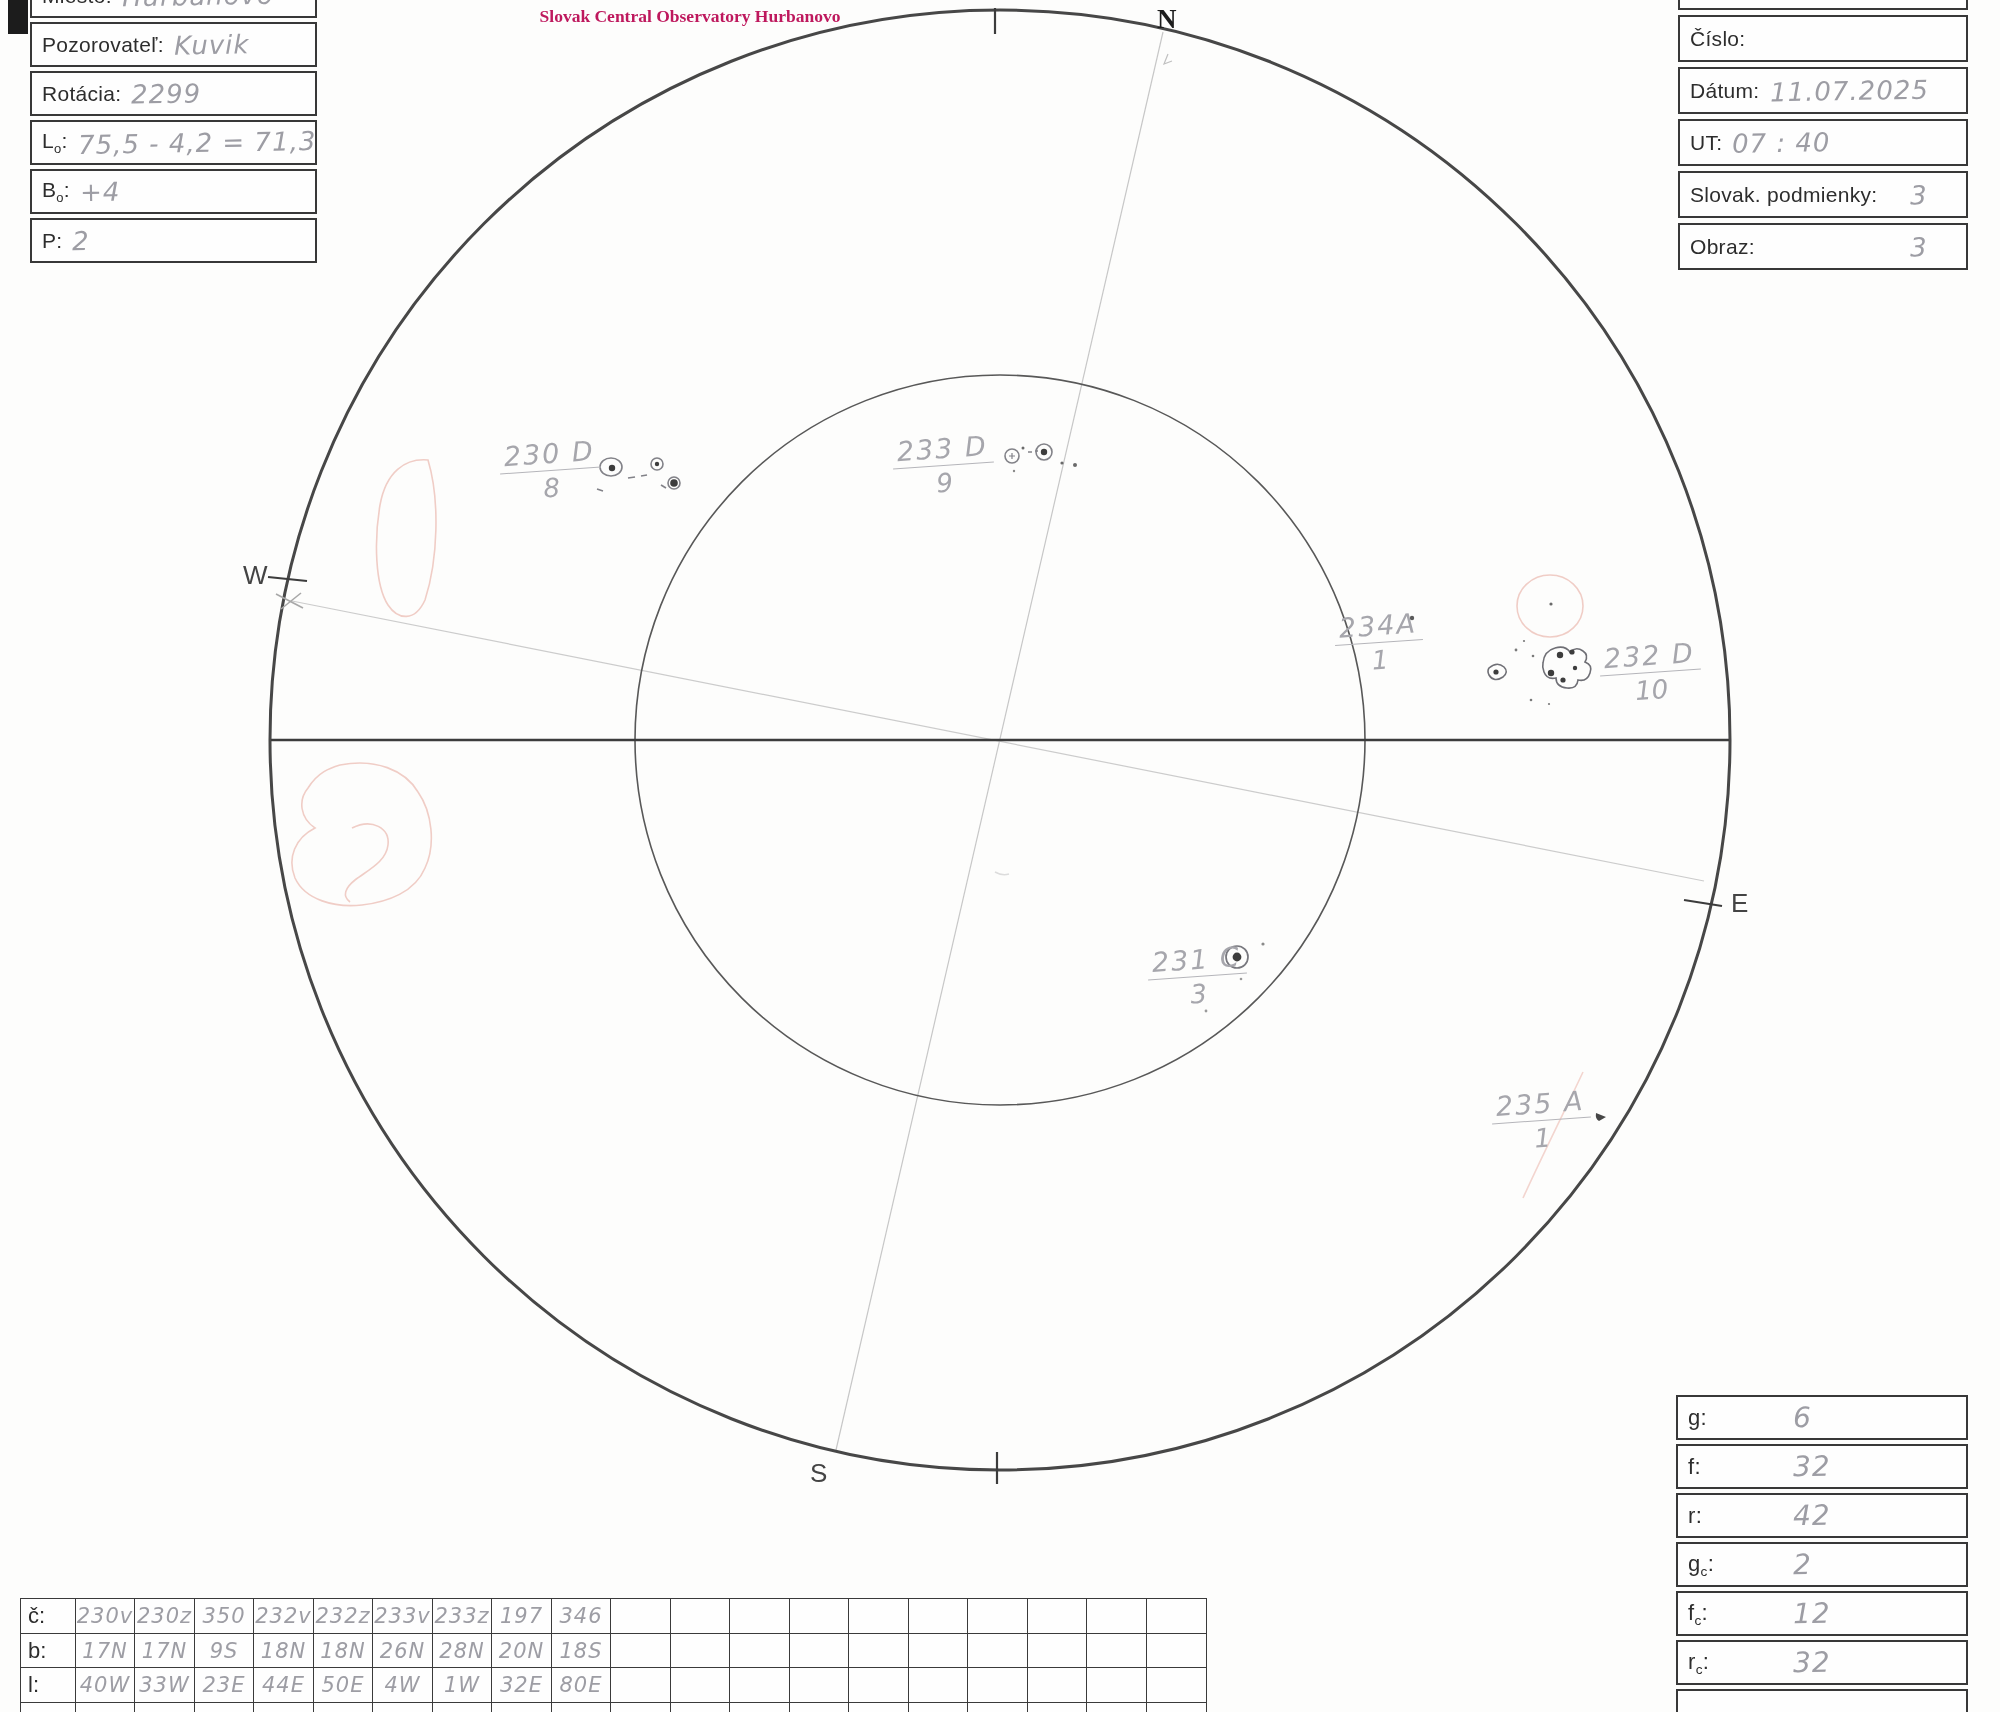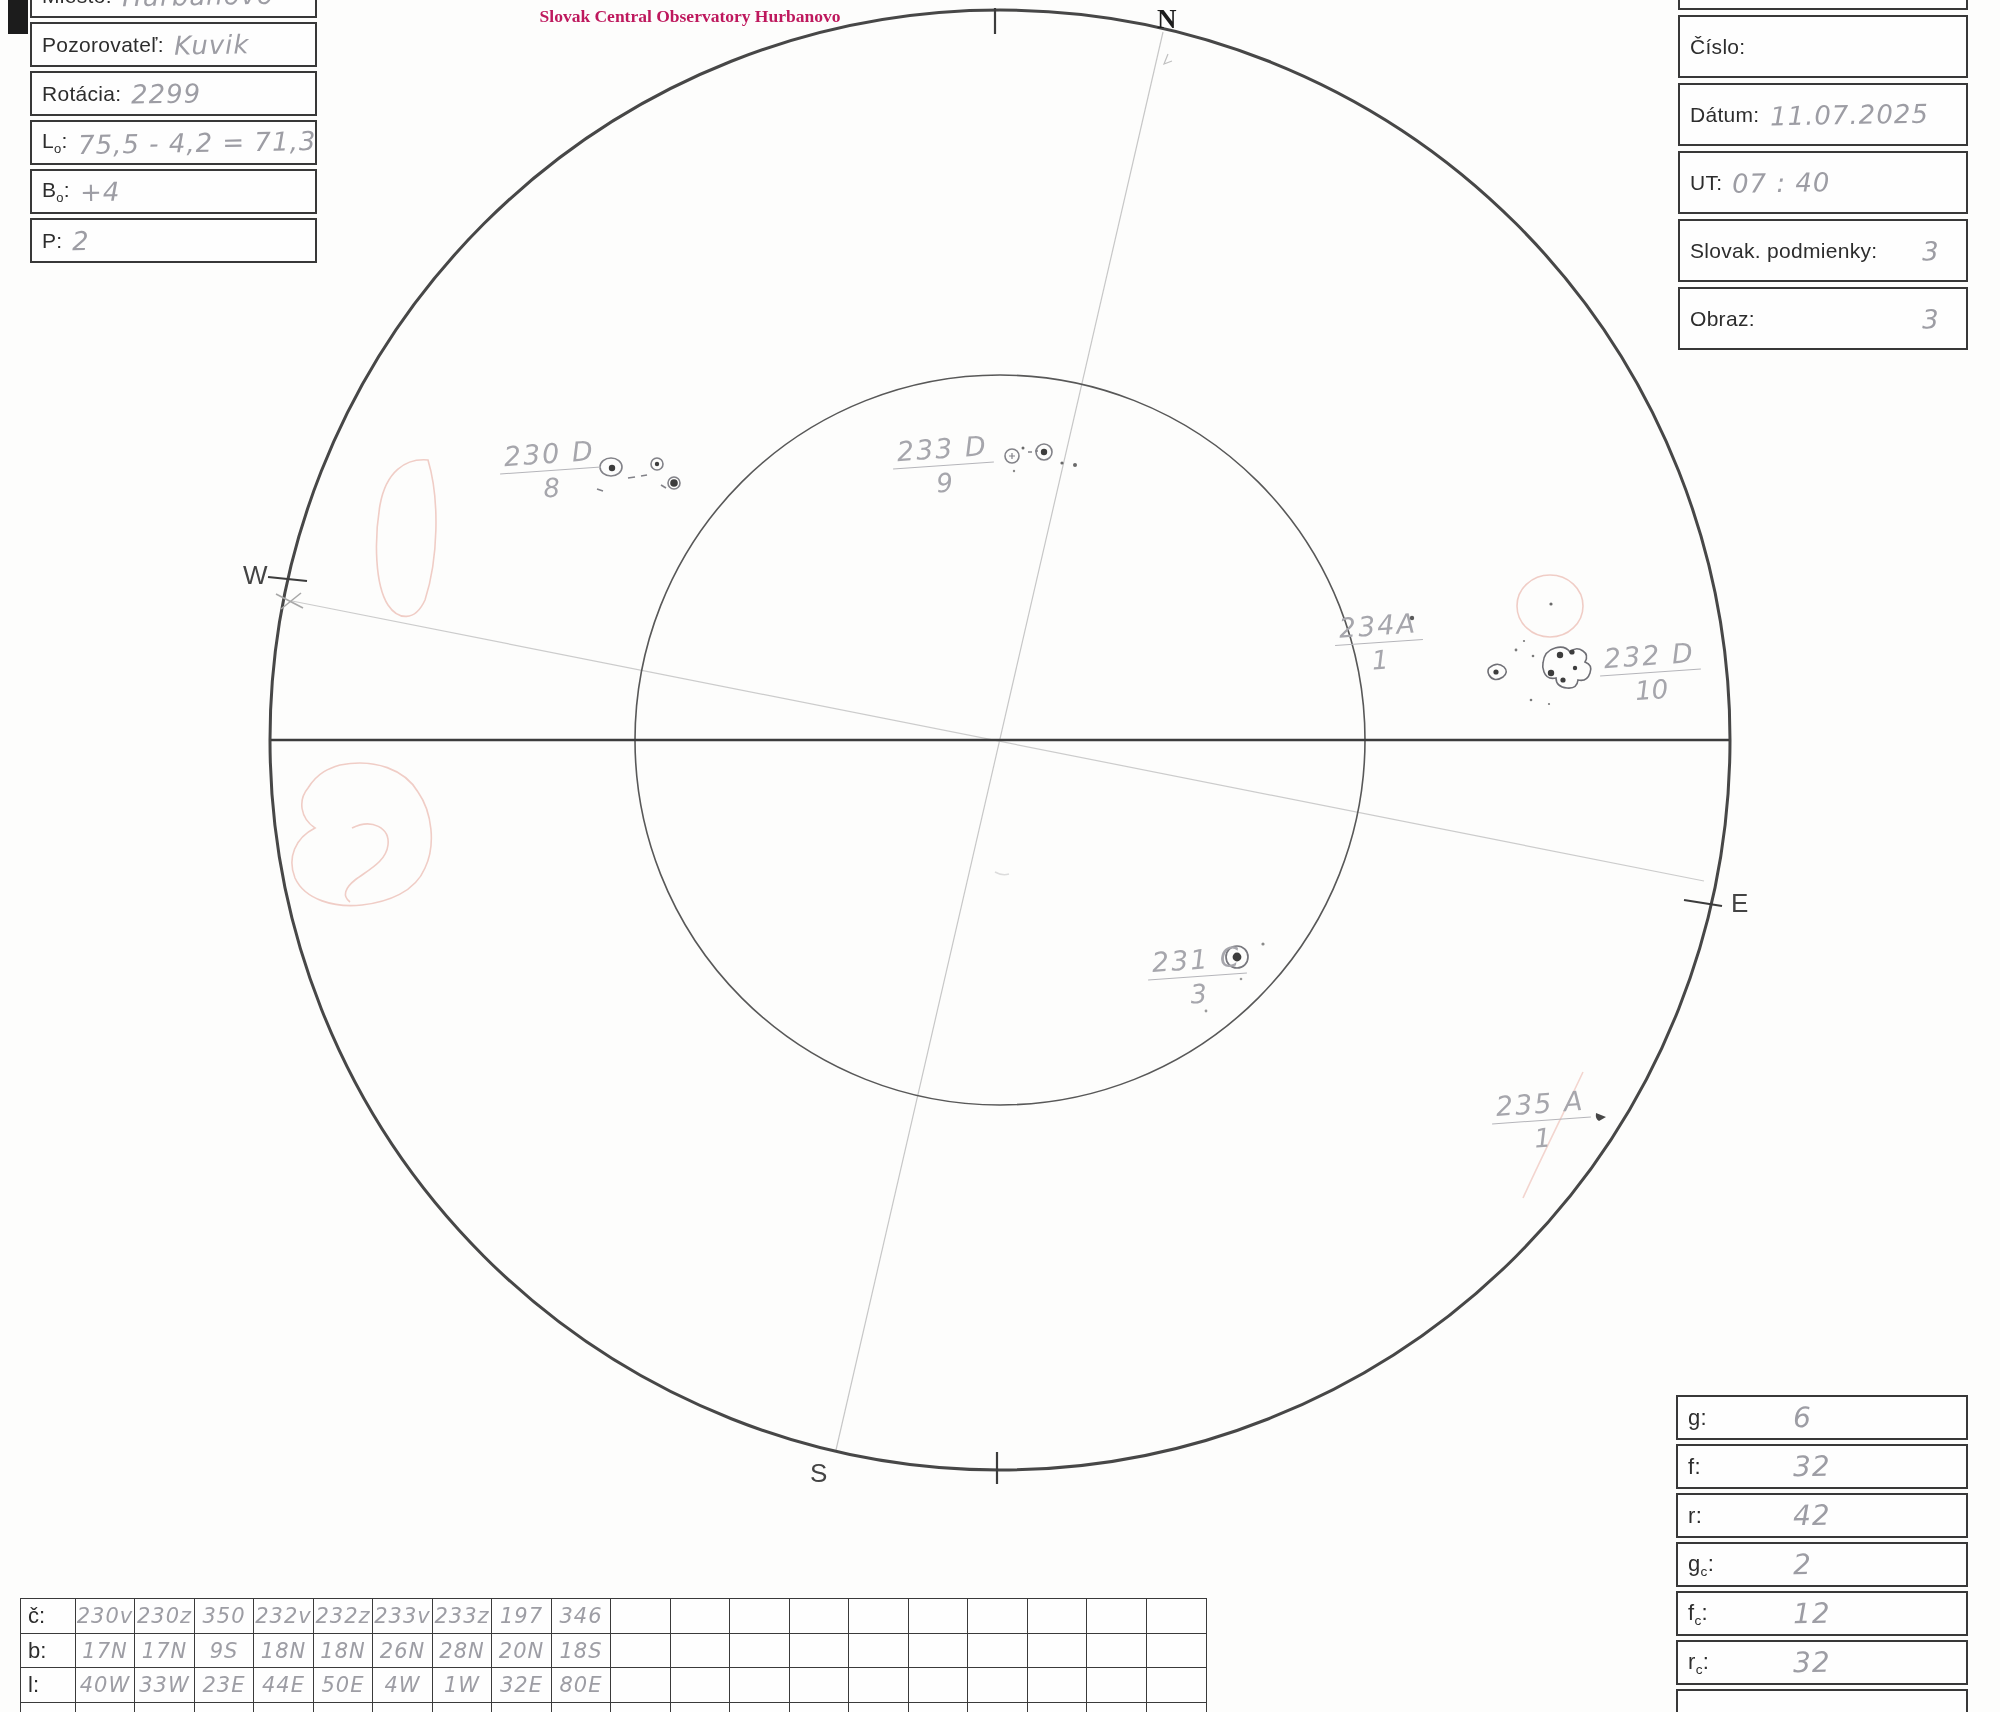--- a/index.html
+++ b/index.html
@@ -13,25 +13,25 @@
   
   .title {
     position: absolute; left: 520px; top: 6px; width: 340px; text-align: center;
     font-family: "Liberation Serif", serif; font-weight: bold; font-size: 17.5px; color: #be185d;
   }
   
   .form-box { position: absolute; }
   .form-row {
     position: relative; height: 45px; margin-top: 4px;
     border: 2.5px solid #383838; background: #fefefe;
-    display: flex; align-items: center; padding: 0 0 0 10px;
+    display: flex; align-items: center; padding: 0 12px 0 10px;
     overflow: hidden; white-space: nowrap;
   }
   .form-row:first-child { margin-top: 0; }
-  #session-form .form-row { height: 63px; margin-top: 5px; }
+  #session-form .form-row { height: 47px; margin-top: 5px; }
   #session-form::before {
     content: ""; display: block; height: 42px; border: 2.5px solid #383838; background: #fefefe;
   }
   #counts-form::after {
     content: ""; display: block; height: 40px; margin-top: 4px; border: 2.5px solid #383838; background: #fefefe;
   }
   .lbl { font-size: 21px; color: #2d2d2d; letter-spacing: 0.3px; }
   .lbl sub { font-size: 62%; vertical-align: -5px; }
   #counts-form .lbl { font-size: 22px; }
   .hw {

